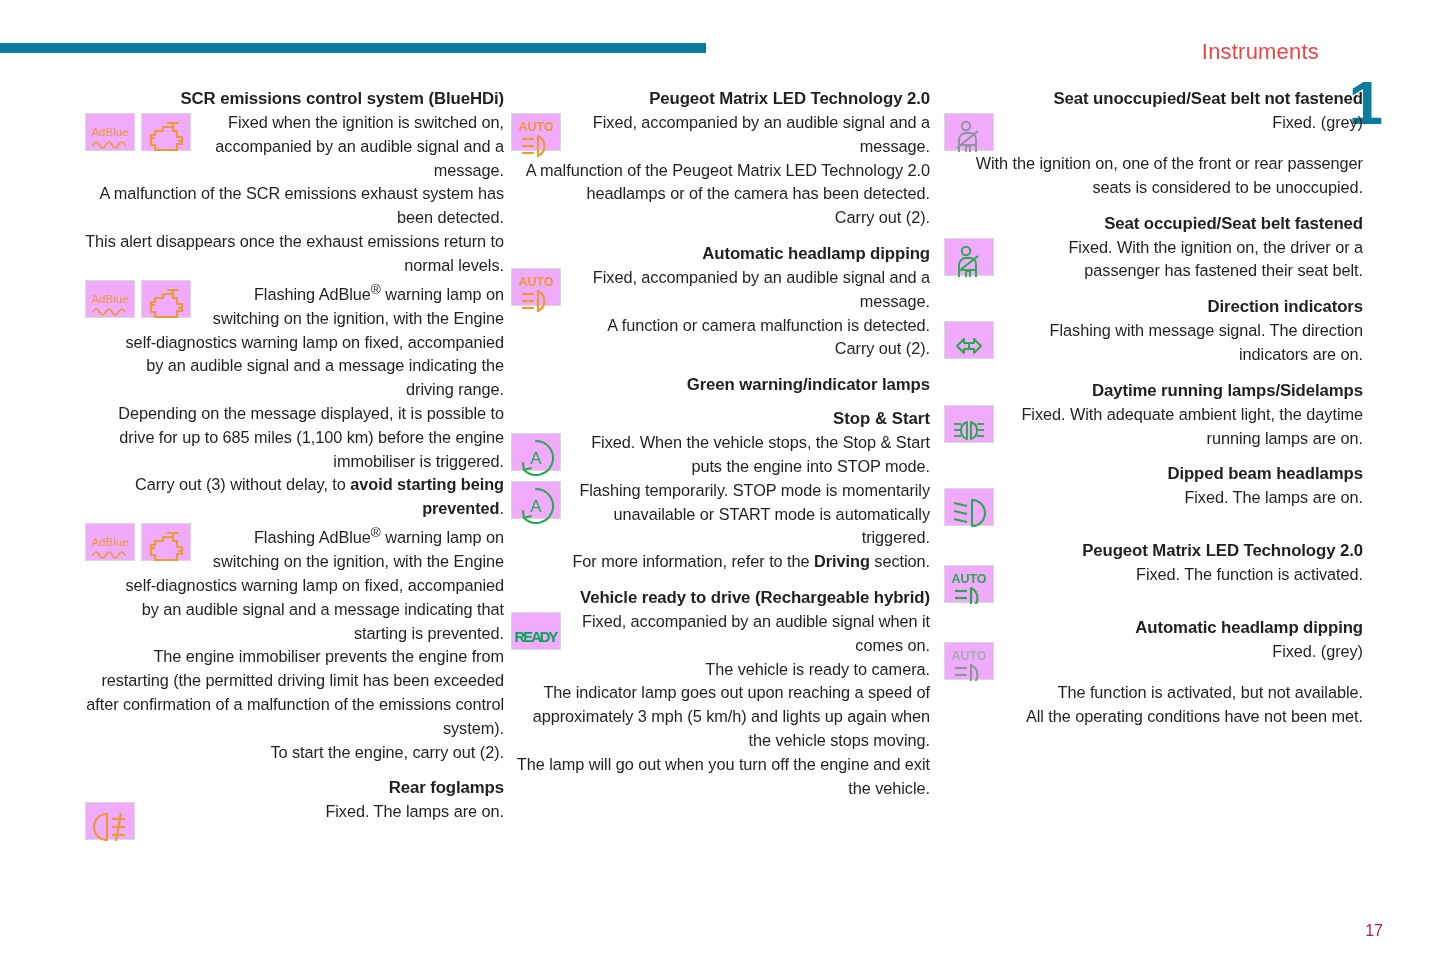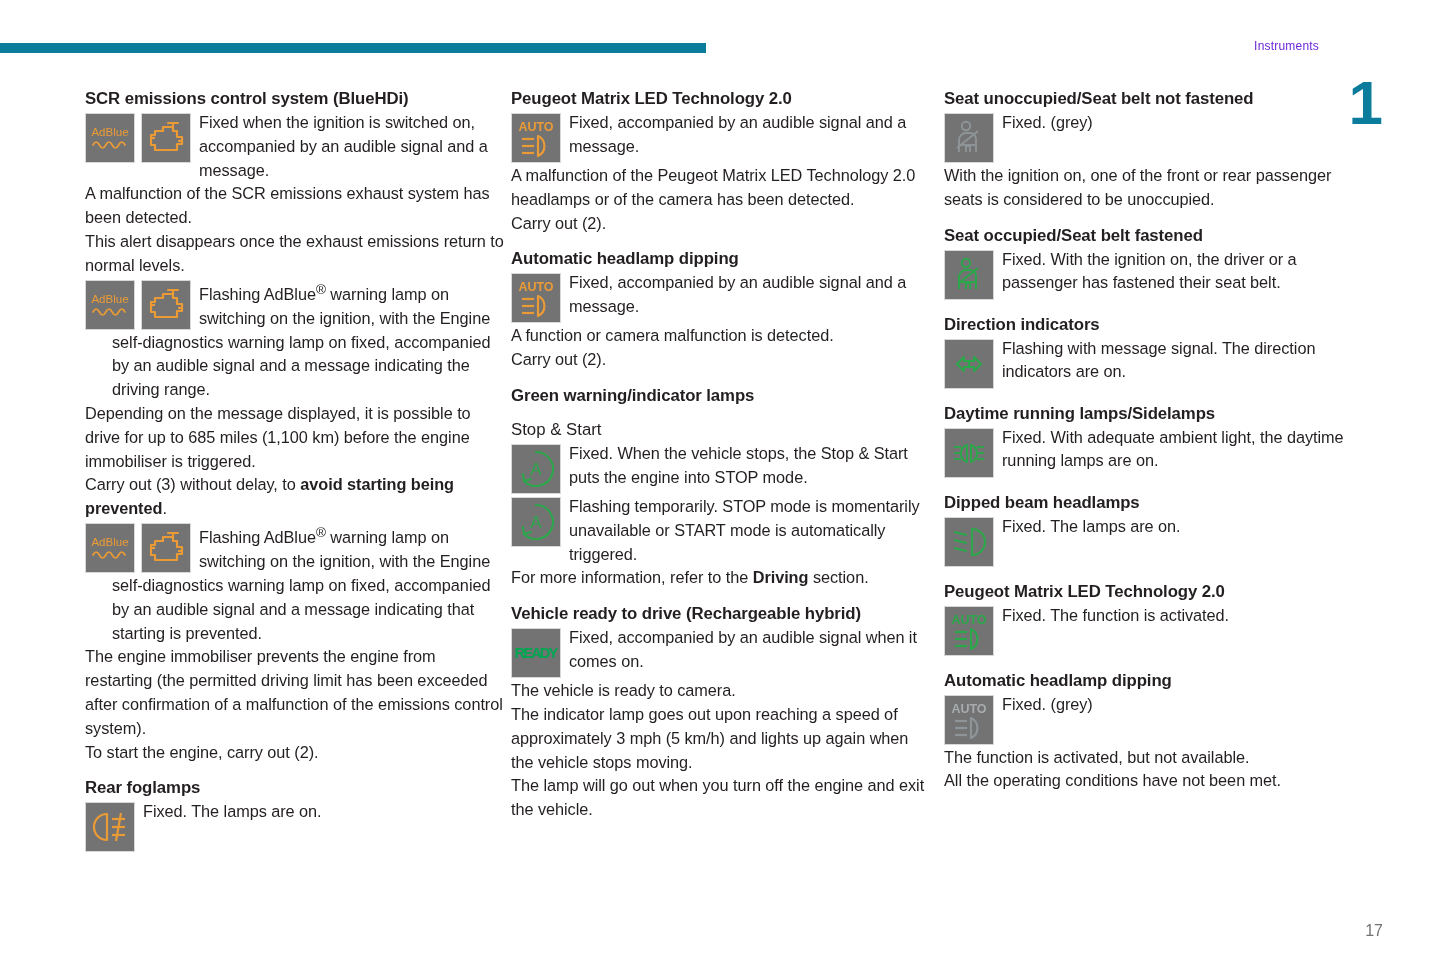--- a/index.html
+++ b/index.html
@@ -8,64 +8,64 @@
     width:1445px;height:964px;background:#ffffff;
     font-family:"Liberation Sans", sans-serif;
     color:#231f20;overflow:hidden;position:relative;
   }
   
   .top-rule{
     position:absolute;left:0;top:43px;width:706px;height:10px;background:#0b7c9b;
   }
   .chapter-name{
     position:absolute;right:126px;top:39px;
-    font-size:12px;color:#6d28d9;letter-spacing:.2px;white-space:nowrap;
+    font-size:22px;color:#ef4444;letter-spacing:.2px;white-space:nowrap;
   }
   .chapter-number{
     position:absolute;right:62px;top:72px;
     font-size:62px;line-height:62px;font-weight:bold;color:#0b7c9b;
   }
   .page-number{
     position:absolute;right:62px;bottom:24px;
-    font-size:16px;color:#737373;
+    font-size:16px;color:#be185d;
   }
   
   .columns{
     position:absolute;left:85px;top:88px;width:1278px;height:830px;
-    display:flex;gap:4px;
+    display:flex;gap:4px;text-align:right;
   }
   .col{width:420px;}
   .col + .col{margin-left:0;}
   .col.c1{width:420px;}
   .col.c2{width:420px;margin-left:3px;}
   .col.c3{width:420px;margin-left:10px;}
 
   h3.sec{
     font-size:16.8px;font-weight:bold;margin:0 0 2px 0;line-height:21px;
     letter-spacing:-.1px;
   }
   h3.sec.gap{margin-top:13px;}
   h3.subsec{
-    font-size:16.8px;font-weight:normal;margin:13px 0 2px 0;line-height:21px;
+    font-size:16.8px;font-weight:bold;margin:13px 0 2px 0;line-height:21px;
   }
   p.body{
     font-size:16.3px;line-height:23.8px;margin:0;
     letter-spacing:-.05px;
   }
   p.body b{font-weight:bold;}
 
   
   .entry{overflow:hidden;}
   .entry .icons{float:left;margin:2px 8px 1px 0;}
   .entry .icons.pair{display:flex;gap:6px;}
   .entry p{font-size:16.3px;line-height:23.8px;margin:0;letter-spacing:-.05px;padding-left:27px;}
 
   
   .ibox{
-    width:50px;height:50px;border:1px solid #d8d8d8;background:#737373;
+    width:50px;height:38px;border:1px solid #d8d8d8;background:#f0abfc;
     box-sizing:border-box;position:relative;
   }
   .ibox svg{display:block;position:absolute;left:0;top:0;}
 </style>
 </head>
 <body>
 
 <div class="top-rule"></div>
 
 <div class="chapter-name">Instruments</div>

